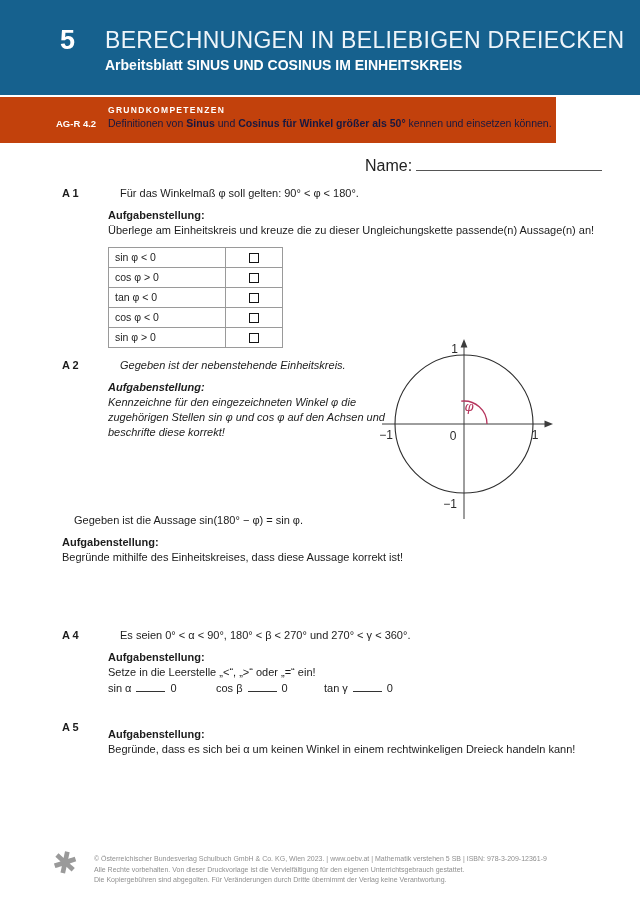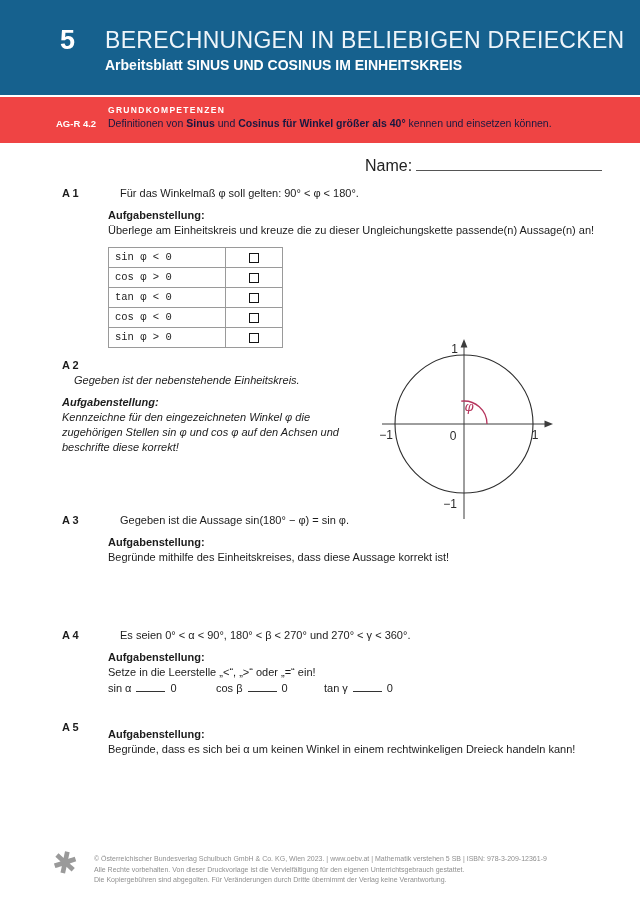--- a/index.html
+++ b/index.html
@@ -7,38 +7,38 @@
     position:relative;width:640px;height:905px;background:#ffffff;
     font-family:"Liberation Sans",sans-serif;color:#1c1c1c;overflow:hidden;
     margin:0 auto;
   }
   
   .header{position:absolute;left:0;top:0;width:640px;height:95px;background:#16618e;}
   .chapter-num{position:absolute;left:60px;top:25px;font-size:27px;font-weight:bold;color:#ffffff;}
   .title{position:absolute;left:105px;top:27px;font-size:23px;font-weight:400;color:#eef5fa;letter-spacing:.3px;white-space:nowrap;}
   .subtitle{position:absolute;left:105px;top:57px;font-size:14px;font-weight:bold;color:#ffffff;white-space:nowrap;}
   
-  .comp{position:absolute;left:0;top:97px;width:640px;height:46px;background:#ef4444;}
+  .comp{position:absolute;left:0;top:97px;width:556px;height:46px;background:#c2410c;}
   .comp-label{position:absolute;left:108px;top:8px;font-size:8.5px;font-weight:bold;letter-spacing:1.3px;color:#ffffff;}
   .comp-code{position:absolute;left:56px;top:21px;font-size:9.5px;font-weight:bold;color:#ffffff;}
   .comp-text{position:absolute;left:108px;top:20px;font-size:10.5px;color:#181840;}
   .comp-text b{font-weight:bold;}
   
   .name{position:absolute;left:365px;top:157px;font-size:16px;color:#222;}
   .name-line{display:inline-block;width:186px;height:12px;border-bottom:1px solid #555;margin-left:4px;}
   
   .task{position:absolute;left:62px;width:540px;display:flex;font-size:11px;line-height:15px;}
   .task-id{width:46px;flex:none;font-weight:bold;}
   .task-body{flex:1;}
   .instr-label{font-weight:bold;margin-top:7px;}
   .statement{white-space:nowrap;margin-left:12px;}
   
   .options-table{border-collapse:collapse;margin-top:9px;}
   .options-table td{border:1px solid #9a9a9a;font-size:10.5px;padding:2px 6px;height:14px;}
-  .opt-text-cell{width:104px;font-family:Liberation Mono, monospace;}
+  .opt-text-cell{width:104px;}
   .opt-box-cell{width:44px;text-align:center;}
   .checkbox{display:inline-block;width:8px;height:8px;border:1.6px solid #141414;vertical-align:middle;background:#fff;}
   
   .blanks{display:flex;}
   .blank-group{width:76px;margin-right:32px;white-space:nowrap;}
   .blank-line{display:inline-block;width:29px;height:11px;border-bottom:1px solid #333;margin:0 5px;}
   
   .frac{display:inline-block;text-align:center;vertical-align:-7px;line-height:1;margin:0 1px;}
   .frac .num{display:block;font-size:8px;border-bottom:.8px solid #222;padding:0 1px 1px;}
   .frac .den{display:block;font-size:8px;padding-top:1px;}
@@ -57,21 +57,21 @@
 
   <div class="header">
     <div class="chapter-num">5</div>
     <div class="title">BERECHNUNGEN IN BELIEBIGEN DREIECKEN</div>
     <div class="subtitle">Arbeitsblatt SINUS UND COSINUS IM EINHEITSKREIS</div>
   </div>
 
   <div class="comp">
     <div class="comp-label">GRUNDKOMPETENZEN</div>
     <div class="comp-code">AG-R 4.2</div>
-    <div class="comp-text"><span>Definitionen von </span><b>Sinus</b><span> und </span><b>Cosinus für Winkel größer als 40°</b><span> kennen und einsetzen können.</span></div>
+    <div class="comp-text"><span>Definitionen von </span><b>Sinus</b><span> und </span><b>Cosinus für Winkel größer als 50°</b><span> kennen und einsetzen können.</span></div>
   </div>
 
   <div class="name">
     <span>Name:</span><span class="name-line"></span>
   </div>
 
   <div class="task" style="top:186px;">
     <div class="task-id">A 1</div>
     <div class="task-body">
       <div class="statement">Für das Winkelmaß φ soll gelten: 90° &lt; φ &lt; 180°.</div>
@@ -97,21 +97,21 @@
         </tr>
         <tr>
           <td class="opt-text-cell">sin φ &gt; 0</td>
           <td class="opt-box-cell"><span class="checkbox"></span></td>
         </tr>
       </tbody>
         </table>
     </div>
   </div>
 
-  <div class="task" style="top:358px;width:352px;flex-direction:column;">
+  <div class="task" style="top:358px;width:352px;">
     <div class="task-id">A 2</div>
     <div class="task-body" style="max-width:296px;font-style:italic;">
       <div class="statement">Gegeben ist der nebenstehende Einheitskreis.</div>
       <div class="instr-label">Aufgabenstellung:</div>
       <div>Kennzeichne für den eingezeichneten Winkel φ die zugehörigen Stellen sin φ und cos φ auf den Achsen und beschrifte diese korrekt!</div>
     </div>
   </div>
 
   <div class="diagram">
     <svg width="220" height="196" viewBox="0 0 220 196">
@@ -128,21 +128,20 @@
       <text x="86" y="23" text-anchor="end" font-size="12" fill="#2b2b2b">1</text>
       <text x="163" y="109" text-anchor="middle" font-size="12" fill="#2b2b2b">1</text>
       <text x="14" y="109" text-anchor="middle" font-size="12" fill="#2b2b2b">−1</text>
       <text x="81" y="110" text-anchor="middle" font-size="12" fill="#2b2b2b">0</text>
       <text x="78" y="178" text-anchor="middle" font-size="12" fill="#2b2b2b">−1</text>
       <text x="97" y="81" text-anchor="middle" font-size="13" font-style="italic" font-family="DejaVu Serif, serif" fill="#b5345c">φ</text>
     </svg>
   </div>
 
   <div class="task" style="top:513px;">
-    <div class="task-id">A 3</div>
     <div class="task-body">
       <div class="statement">Gegeben ist die Aussage sin(180° − φ) = sin φ.</div>
       <div class="instr-label">Aufgabenstellung:</div>
       <div>Begründe mithilfe des Einheitskreises, dass diese Aussage korrekt ist!</div>
     </div>
   </div>
 
   <div class="task" style="top:628px;">
     <div class="task-id">A 4</div>
     <div class="task-body">

